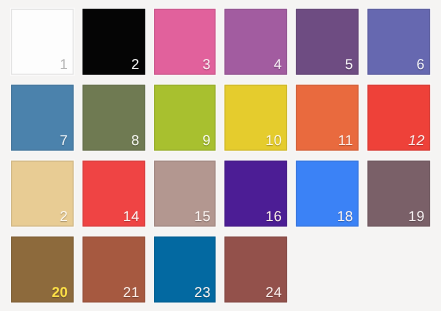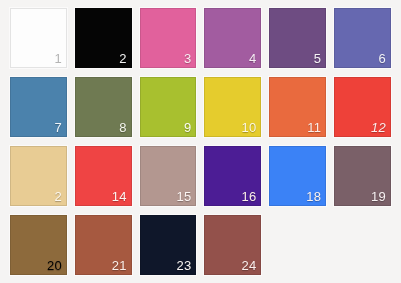--- a/index.html
+++ b/index.html
@@ -110,25 +110,25 @@
       <div class="swatch" style="background: #4c1d95;">
         <span class="swatch-number" style="color: rgb(251, 238, 233);">16</span>
       </div>
       <div class="swatch" style="background: #3b82f6;">
         <span class="swatch-number" style="color: rgb(251, 243, 240);">18</span>
       </div>
       <div class="swatch" style="background: rgb(122, 96, 104);">
         <span class="swatch-number" style="color: rgb(247, 241, 242);">19</span>
       </div>
       <div class="swatch" style="background: rgb(141, 106, 60);">
-        <span class="swatch-number" style="color: #000000;">20</span>
+        <span class="swatch-number" style="color: #fde047; font-weight: bold;">20</span>
       </div>
       <div class="swatch" style="background: rgb(166, 89, 64);">
         <span class="swatch-number" style="color: rgb(252, 238, 232);">21</span>
       </div>
-      <div class="swatch" style="background: #0f172a;">
+      <div class="swatch" style="background: #0369a1;">
         <span class="swatch-number" style="color: rgb(248, 244, 242);">23</span>
       </div>
       <div class="swatch" style="background: rgb(147, 81, 75);">
         <span class="swatch-number" style="color: rgb(251, 238, 236);">24</span>
       </div>
     </div>
 </div>
 
 </body></html>

